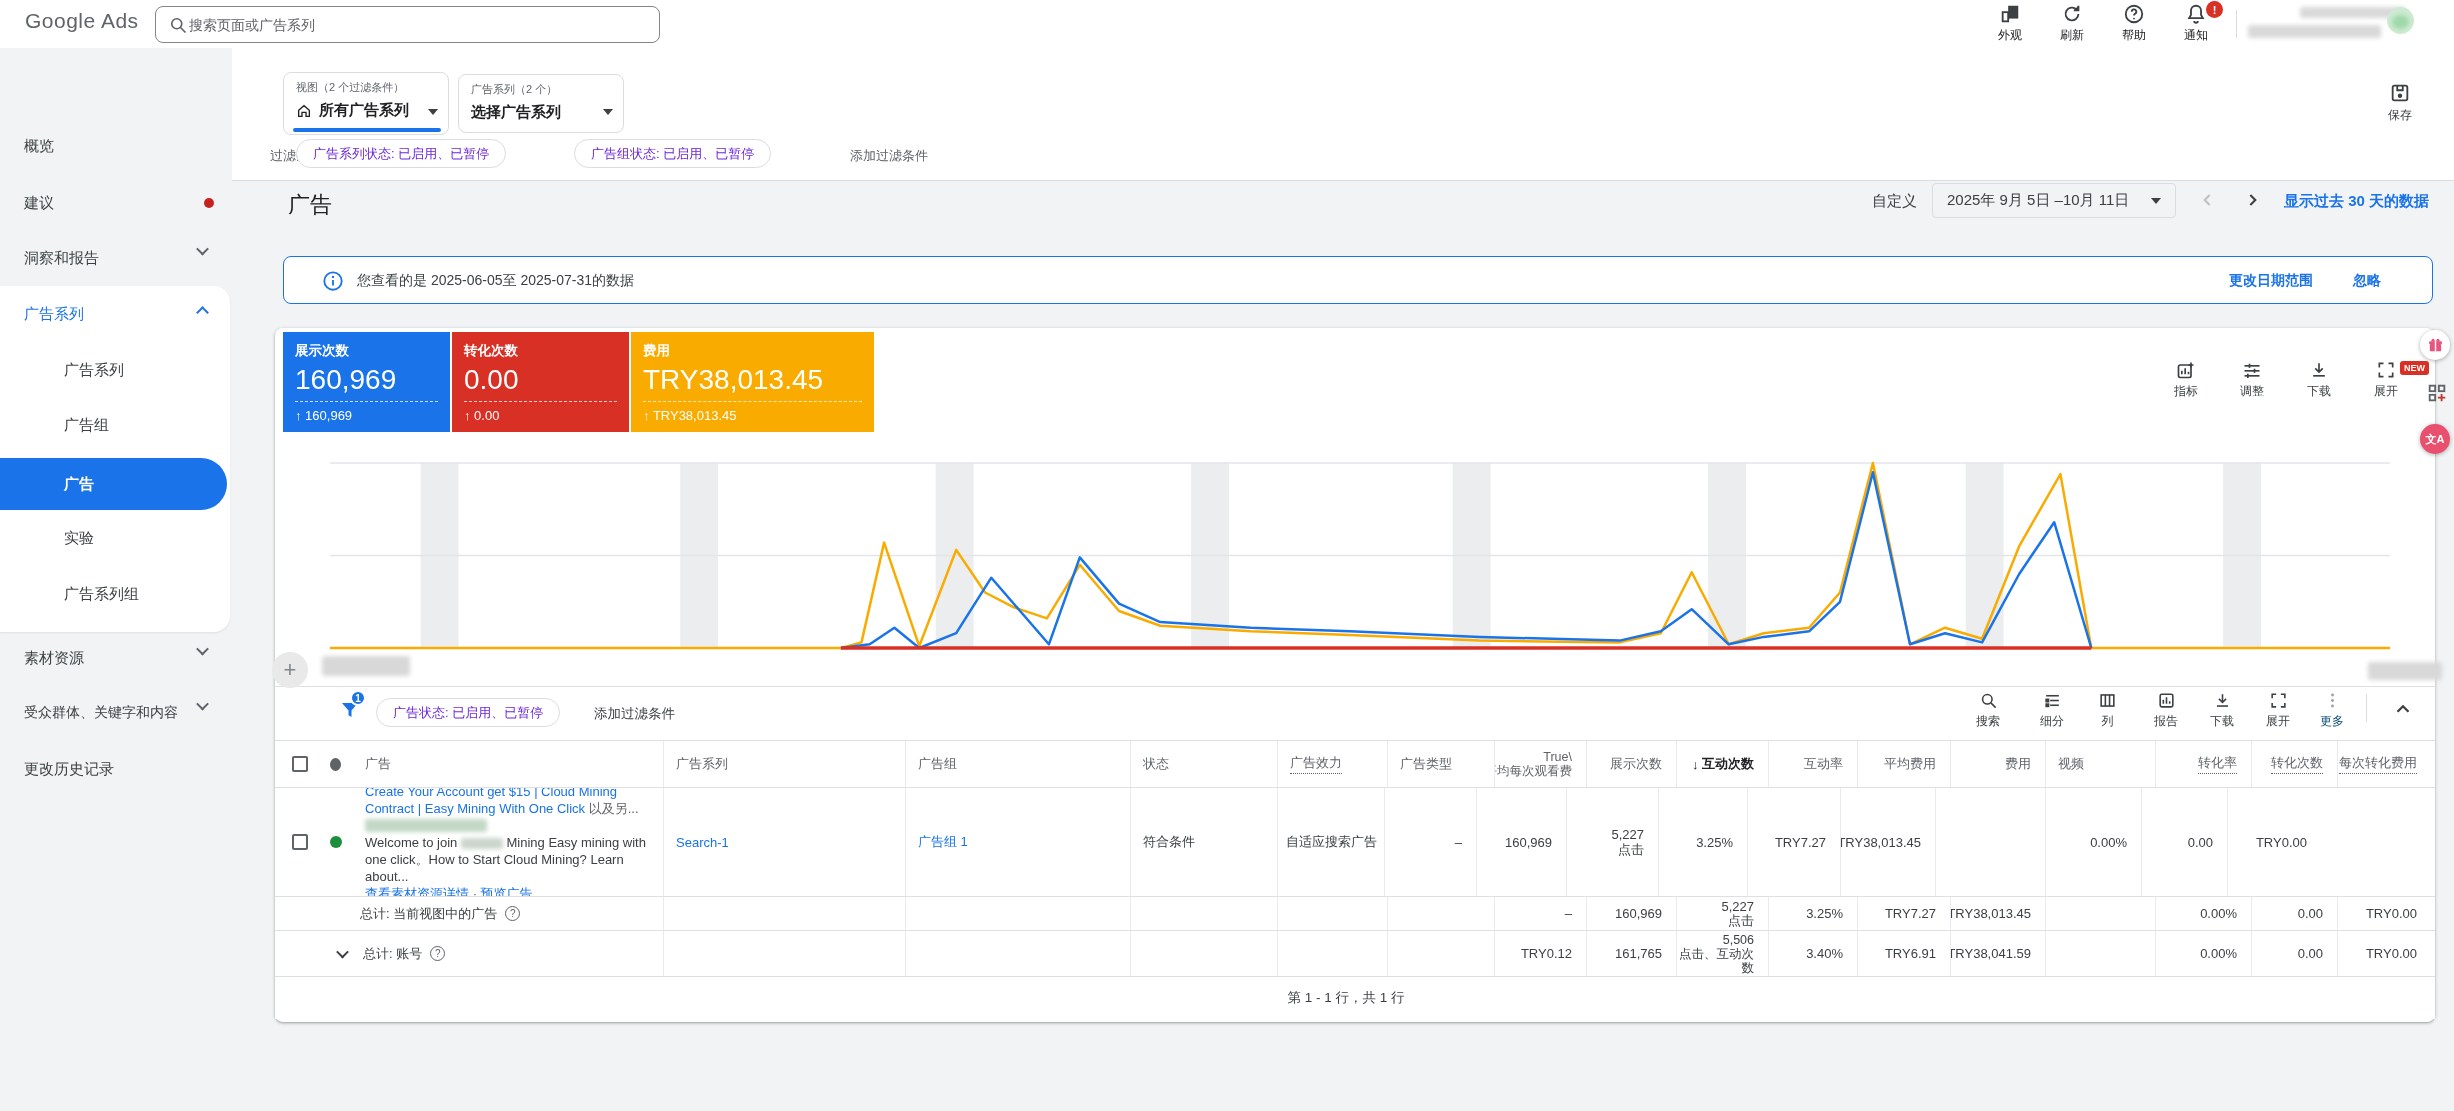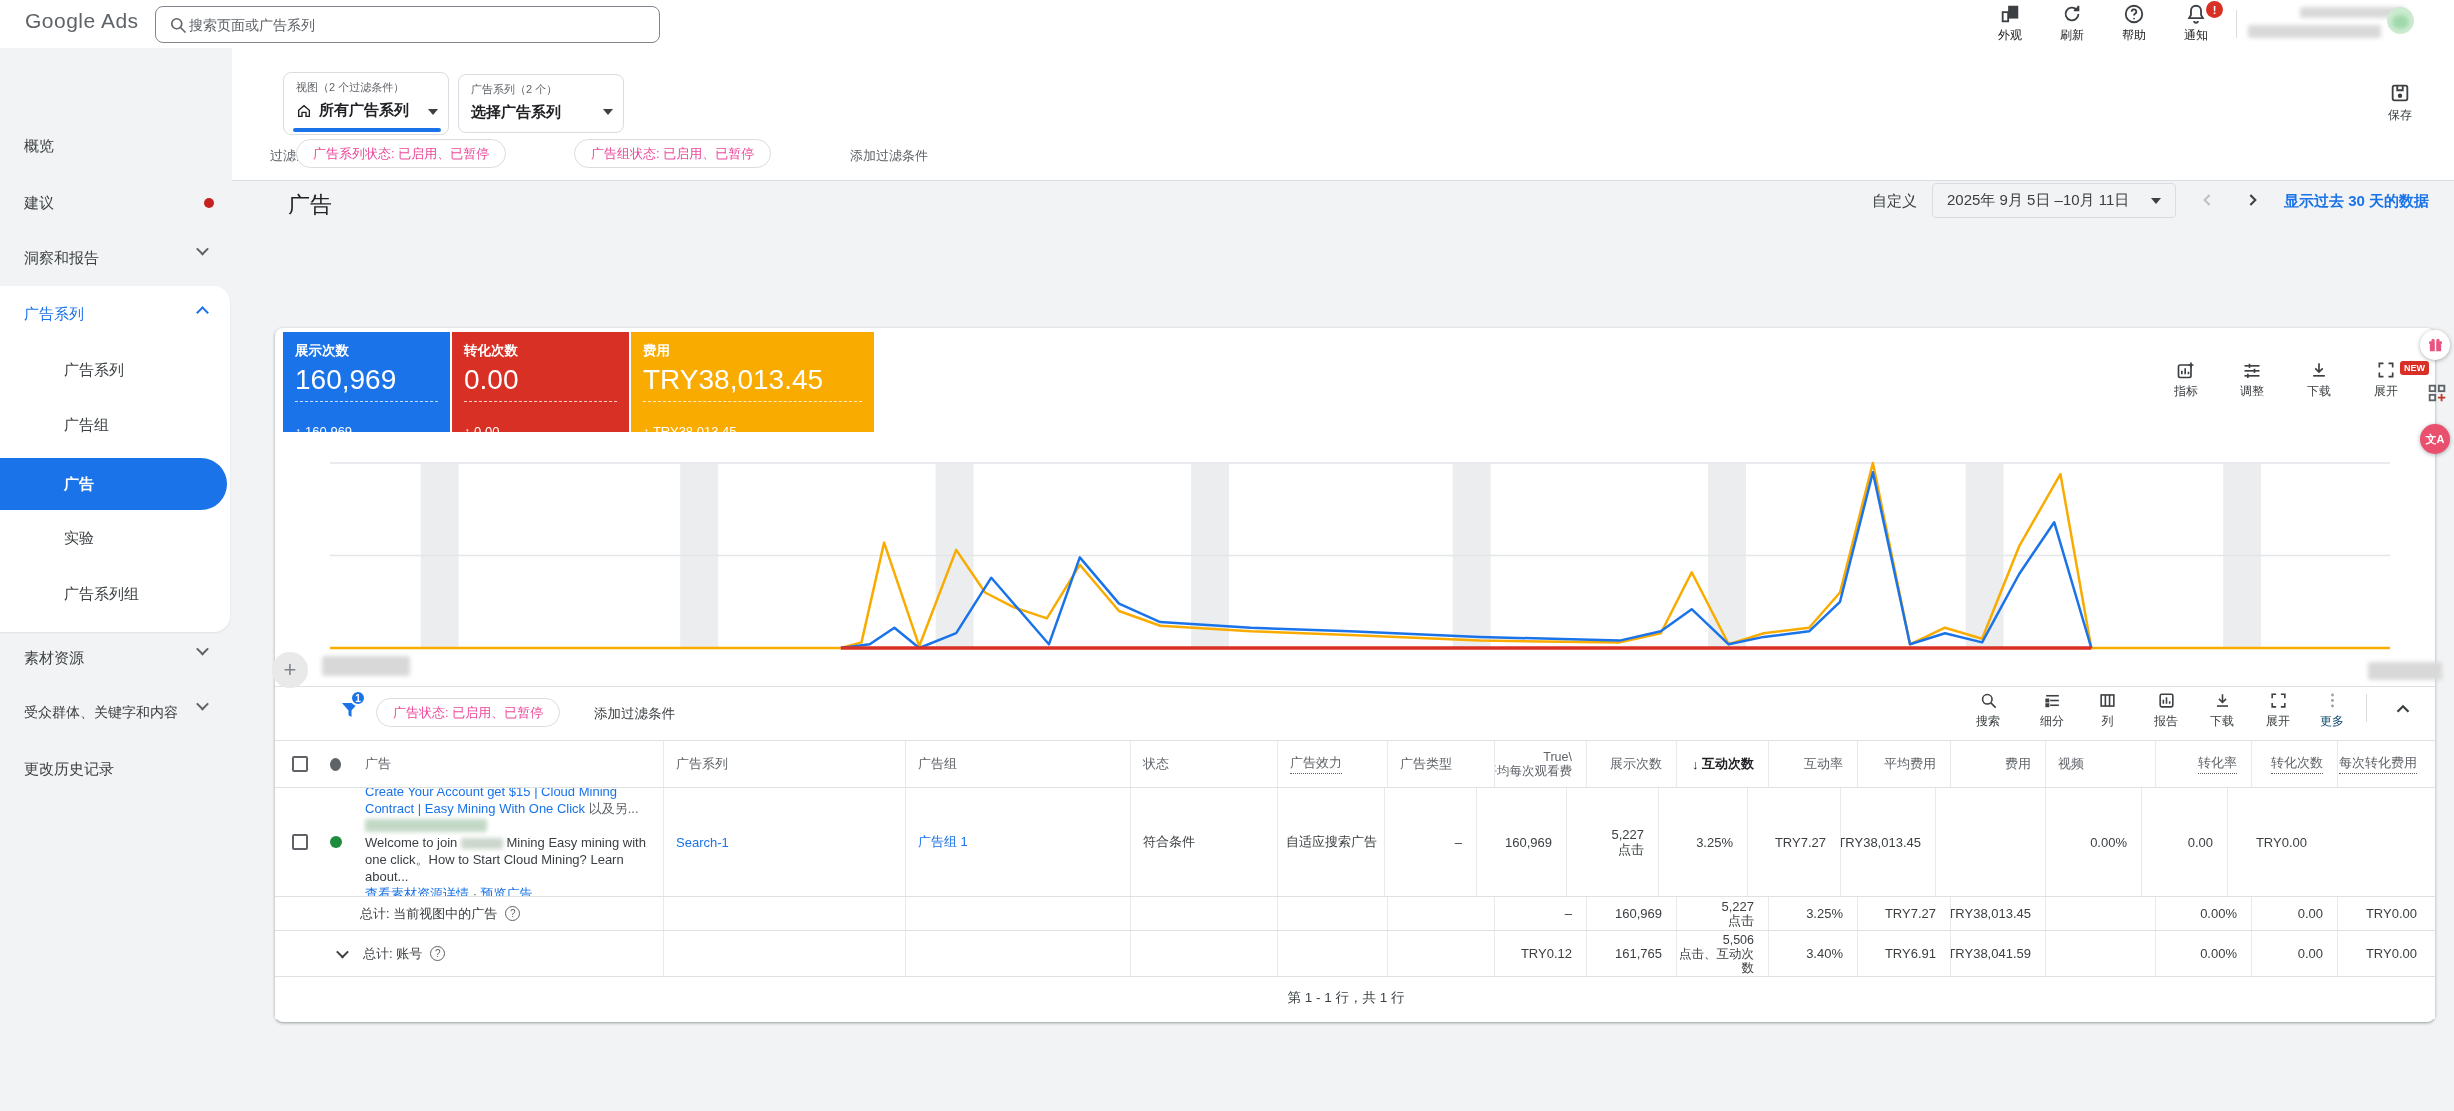--- a/index.html
+++ b/index.html
@@ -34,39 +34,39 @@
   .sb-chev{position:absolute;left:198px;color:#5f6368}
   .reddot{position:absolute;left:204px;top:150px;width:10px;height:10px;border-radius:50%;background:#c5221f}
   
   .whitezone{left:232px;top:48px;width:2222px;height:133px;background:#fff;z-index:1}
   .grayzone{left:232px;top:181px;width:2222px;height:930px;background:#f1f3f4;z-index:1}
   .ddbox{border:1px solid #dadce0;border-radius:8px;background:#fff;z-index:2}
   .ddbox .dlab{position:absolute;left:12px;top:7px;font-size:11px;color:#5f6368;white-space:nowrap}
   .ddbox .dval{position:absolute;left:12px;top:28px;font-size:15px;font-weight:bold;color:#202124;display:flex;align-items:center;gap:7px;white-space:nowrap}
   .caret{width:0;height:0;border-left:5px solid transparent;border-right:5px solid transparent;border-top:6px solid #3c4043}
   .blueline{position:absolute;left:9px;bottom:2px;width:148px;height:4px;background:#1a73e8;border-radius:3px}
-  .chip{position:absolute;height:29px;border:1px solid #dadce0;border-radius:15px;background:#fff;display:flex;align-items:center;padding:0 16px;font-size:13px;color:#ec4899;white-space:nowrap;z-index:2;cursor:pointer}
+  .chip{position:absolute;height:29px;border:1px solid #dadce0;border-radius:15px;background:#fff;display:flex;align-items:center;padding:0 16px;font-size:13px;color:#6d28d9;white-space:nowrap;z-index:2;cursor:pointer}
   .graylabel{font-size:13px;color:#5f6368;z-index:2}
   .icon-stack{display:flex;flex-direction:column;align-items:center;gap:3px;z-index:3;cursor:pointer}
   .icon-stack .lbl{font-size:12px;color:#3c4043;white-space:nowrap}
   .divider{background:#dadce0;z-index:2}
   .pagetitle{font-size:22px;color:#202124;z-index:2}
   .datebox{border:1px solid #dadce0;border-radius:4px;display:flex;align-items:center;justify-content:space-between;padding:0 14px;font-size:15px;color:#3c4043;z-index:2;background:transparent;cursor:pointer}
   .bluelink{color:#1a73e8;font-weight:bold;font-size:15px;z-index:2;cursor:pointer;white-space:nowrap}
   
   .banner{left:283px;top:256px;width:2150px;height:48px;background:#fff;border:1.5px solid #1a73e8;border-radius:8px;z-index:2}
   .banner .txt{position:absolute;left:73px;top:15px;font-size:14px;color:#3c4043}
   .banner .lnk{position:absolute;top:15px;font-size:14px;font-weight:bold;color:#1a73e8;cursor:pointer}
   
   .card{left:275px;top:328px;width:2160px;height:694px;background:#fff;border-radius:8px;box-shadow:0 1px 2px rgba(60,64,67,.3),0 1px 3px 1px rgba(60,64,67,.15);z-index:1}
   .scorecard{position:absolute;top:332px;height:100px;color:#fff;padding:10px 12px;z-index:2;cursor:pointer}
   .scorecard .slab{font-size:13.5px;font-weight:bold}
   .scorecard .sval{font-size:28px;margin-top:4px;white-space:nowrap}
   .scorecard .sdash{border-bottom:1px dashed rgba(255,255,255,.75);margin-top:5px}
-  .scorecard .sdelta{font-size:13px;margin-top:22px}
+  .scorecard .sdelta{font-size:13px;margin-top:6px}
   .newbadge{position:absolute;background:#d93025;color:#fff;font-size:9px;font-weight:bold;padding:2px 4px;border-radius:3px;z-index:4}
   .fab{left:272px;top:652px;width:36px;height:36px;border-radius:50%;background:#e9e9e9;display:flex;align-items:center;justify-content:center;color:#80868b;font-size:22px;z-index:4;cursor:pointer}
   .floaty{border-radius:50%;background:#fff;box-shadow:0 1px 4px rgba(0,0,0,.3);display:flex;align-items:center;justify-content:center;z-index:6;cursor:pointer}
   
   .tbl{position:absolute;left:275px;top:740px;width:2160px;font-size:13px;color:#3c4043;z-index:2;background:#fff}
   .trow{display:flex;border-bottom:1px solid #e0e0e0}
   .trow.hd{border-top:1px solid #e0e0e0;height:48px;color:#5f6368}
   .h-r1{height:109px}.h-r2{height:34px}.h-r3{height:46px}.h-pg{height:42px;border-bottom:0}
   .tc{flex:none;display:flex;align-items:center;border-left:1px solid #e8eaed;overflow:hidden}
   .tc.first{border-left:0}
@@ -237,20 +237,30 @@
     <span class="caret"></span>
   </div>
   <svg class="abs" style="left:2198px;top:190px;z-index:2;cursor:pointer" width="20" height="20" viewBox="0 0 24 24" fill="none" stroke="#bdc1c6" stroke-width="2.5">
       <polyline points="14 6 8 12 14 18"></polyline>
     </svg>
   <svg class="abs" style="left:2242px;top:190px;z-index:2;cursor:pointer" width="20" height="20" viewBox="0 0 24 24" fill="none" stroke="#3c4043" stroke-width="2.5">
       <polyline points="10 6 16 12 10 18"></polyline>
     </svg>
   <div class="abs bluelink" style="left:2284px;top:192px">显示过去 30 天的数据</div>
 
+  <div class="abs banner">
+    <svg class="ic" style="position:absolute;left:38px;top:13px" width="22" height="22" viewBox="0 0 24 24" fill="none" stroke="#1a73e8" stroke-width="2">
+        <circle cx="12" cy="12" r="9.5"></circle>
+        <line x1="12" y1="11" x2="12" y2="17"></line>
+        <circle cx="12" cy="7.5" r="1.3" fill="#1a73e8" stroke="none"></circle>
+      </svg>
+    <span class="txt">您查看的是 2025-06-05至 2025-07-31的数据</span>
+    <span class="lnk" style="left:1945px">更改日期范围</span>
+    <span class="lnk" style="left:2069px">忽略</span>
+  </div>
 
   <div class="abs card"></div>
 
   <div class="scorecard" style="left: 283px; width: 167px; background: rgb(26, 115, 232);">
     <div class="slab">展示次数</div>
     <div class="sval">160,969</div>
     <div class="sdash"></div>
     <div class="sdelta">↑ 160,969</div>
   </div>
   <div class="scorecard" style="left: 452px; width: 177px; background: rgb(217, 48, 37);">

